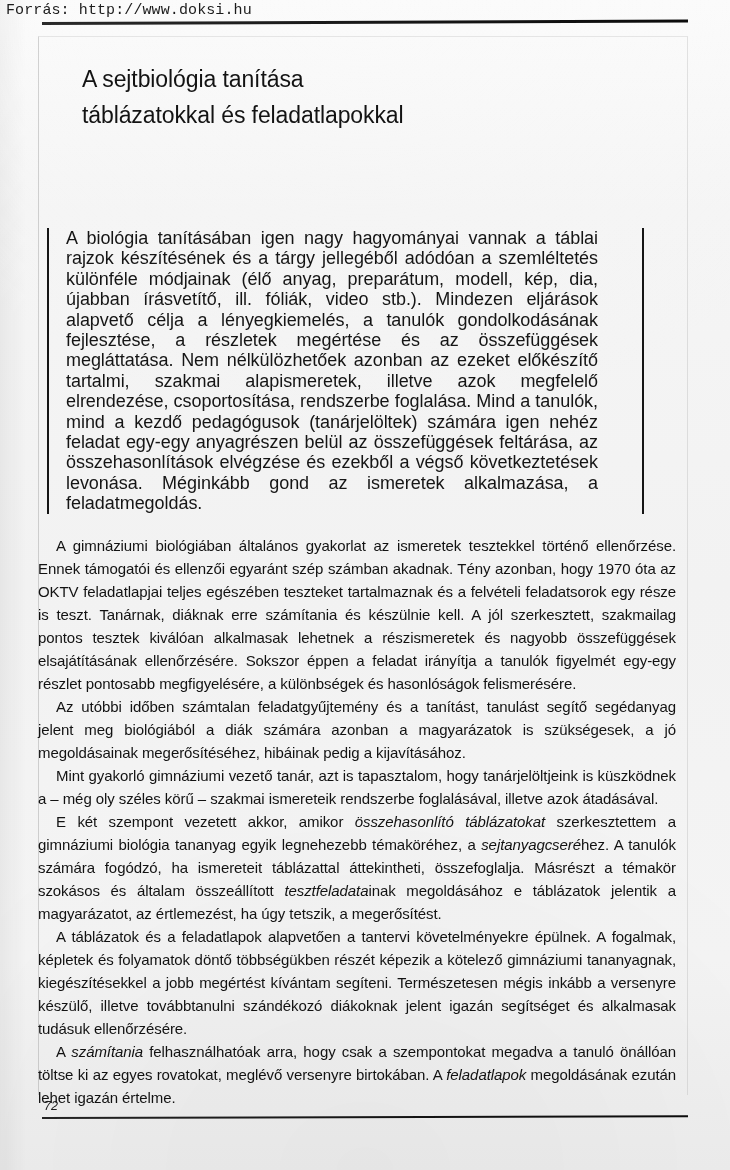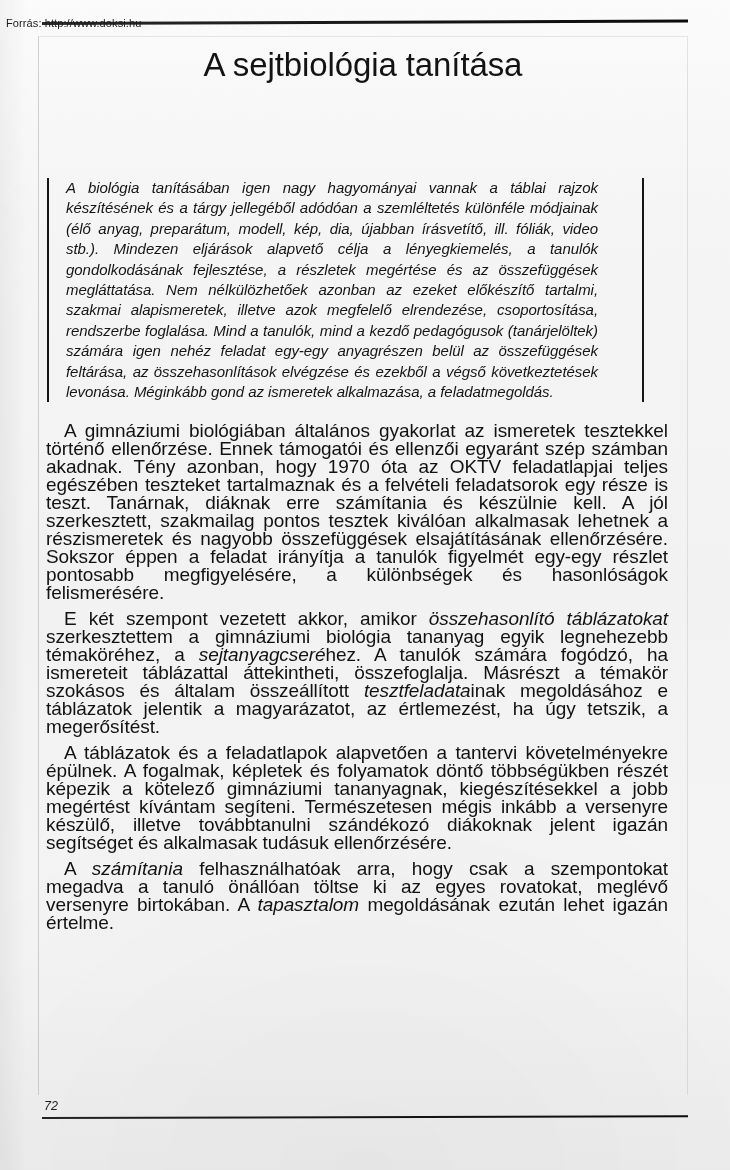--- a/index.html
+++ b/index.html
@@ -34,28 +34,29 @@
       radial-gradient(120% 60% at 50% 0%, rgba(255,255,255,0.55) 0%, rgba(255,255,255,0) 60%),
       radial-gradient(100% 50% at 50% 100%, rgba(0,0,0,0.035) 0%, rgba(0,0,0,0) 70%),
       linear-gradient(90deg, rgba(0,0,0,0.05) 0px, rgba(0,0,0,0) 26px);
     mix-blend-mode: multiply;
     opacity: .85;
   }
 
   
   .source-line {
     position: absolute;
-    top: 16px;
+    top: 4px;
     left: 6px;
-    font-size: 11px;
+    font-size: 15px;
     line-height: 14px;
     letter-spacing: .1px;
     color: #1b1b1b;
     white-space: nowrap;
     z-index: 6;
+    font-family: Liberation Mono, monospace;
   }
 
   
   .top-rule {
     position: absolute;
     top: 22px;
     left: 42px;
     width: 646px;
     height: 3px;
     background: linear-gradient(90deg,#2a2a2a,#161616 55%,#0c0c0c);
@@ -82,24 +83,23 @@
     position: absolute;
     top: 36px;
     left: 38px;
     width: 650px;
     z-index: 5;
   }
 
   
   .doc-title {
     margin: 0;
-    padding: 12px 44px 0 44px;
-    text-align: center;
+    padding: 26px 44px 0 44px;
     font-weight: 400;
-    font-size: 33px;
+    font-size: 23px;
     line-height: 34px;
     letter-spacing: -0.1px;
     color: #131313;
   }
   .doc-title .t-line { display: block; }
   .doc-title .t-line + .t-line { margin-top: 2px; }
 
   
   .abstract-wrap {
     position: relative;
@@ -112,37 +112,36 @@
     width: 2px;
     height: 100%;
     background: #151515;
   }
   .rule-v.left  { left: 9px; }
   .rule-v.right { right: 44px; width: 2px; }
 
   .abstract {
     margin: 0;
     padding: 0 62px 0 18px;
-    font-style: italic;
-    font-size: 15px;
+    font-size: 18px;
     line-height: 20.4px;
     text-align: justify;
     color: #151515;
     letter-spacing: -0.05px;
   }
 
   
   .body-text {
     padding: 0 12px 0 0;
     margin-top: 20px;
   }
   .body-text p {
-    margin: 8px;
-    font-size: 19px;
-    line-height: 18px;
+    margin: 0;
+    font-size: 15px;
+    line-height: 23px;
     text-align: justify;
     text-indent: 18px;
     color: #121212;
     letter-spacing: -0.08px;
     -webkit-hyphens: none;
     hyphens: none;
   }
   .body-text p + p { margin-top: 0px; }
   .body-text em { }
 
@@ -190,33 +189,36 @@
   <div class="ghost" style="top:903px;left:330px;">&nbsp;</div>
   <div class="ghost" style="top:1035px;left:360px;">&nbsp;</div>
 
   <div class="top-rule"></div>
   <div class="page-frame"></div>
 
   <div class="content">
 
     <h1 class="doc-title">
       <span class="t-line">A sejtbiológia tanítása</span>
+      <span class="t-line">táblázatokkal és feladatlapokkal</span>
     </h1>
 
     <div class="abstract-wrap">
       <div class="rule-v left"></div>
       <div class="rule-v right"></div>
       <p class="abstract">A biológia tanításában igen nagy hagyományai vannak a táblai rajzok készítésének és a tárgy jellegéből adódóan a szemléltetés különféle módjainak (élő anyag, preparátum, modell, kép, dia, újabban írásvetítő, ill. fóliák, video stb.). Mindezen eljárások alapvető célja a lényegkiemelés, a tanulók gondolkodásának fejlesztése, a részletek megértése és az összefüggések megláttatása. Nem nélkülözhetőek azonban az ezeket előkészítő tartalmi, szakmai alapismeretek, illetve azok megfelelő elrendezése, csoportosítása, rendszerbe foglalása. Mind a tanulók, mind a kezdő pedagógusok (tanárjelöltek) számára igen nehéz feladat egy-egy anyagrészen belül az összefüggések feltárása, az összehasonlítások elvégzése és ezekből a végső következtetések levonása. Méginkább gond az ismeretek alkalmazása, a feladatmegoldás.</p>
     </div>
 
     <div class="body-text" id="body-text">
         <p id="p1"><span>A gimnáziumi biológiában általános gyakorlat az ismeretek tesztekkel történő ellenőrzése. Ennek támogatói és ellenzői egyaránt szép számban akadnak. Tény azonban, hogy 1970 óta az OKTV feladatlapjai teljes egészében teszteket tartalmaznak és a felvételi feladatsorok egy része is teszt. Tanárnak, diáknak erre számítania és készülnie kell. A jól szerkesztett, szakmailag pontos tesztek kiválóan alkalmasak lehetnek a részismeretek és  nagyobb összefüggések elsajátításának ellenőrzésére. Sokszor éppen a feladat irányítja a tanulók figyelmét egy-egy részlet pontosabb megfigyelésére, a különbségek és hasonlóságok felismerésére.</span></p>
+        <p id="p2"><span>Az utóbbi időben számtalan feladatgyűjtemény és a tanítást, tanulást segítő segédanyag jelent meg biológiából a diák számára azonban a magyarázatok is szükségesek, a jó megoldásainak megerősítéséhez, hibáinak pedig a kijavításához.</span></p>
+        <p id="p3"><span>Mint gyakorló gimnáziumi vezető tanár, azt is tapasztalom, hogy tanárjelöltjeink is küszködnek a – még oly széles körű – szakmai ismereteik rendszerbe foglalásával, illetve azok átadásával.</span></p>
         <p id="p4"><span>E két szempont vezetett akkor, amikor </span><em>összehasonlító táblázatokat</em><span> szerkesztettem a gimnáziumi biológia tananyag egyik legnehezebb témaköréhez, a </span><em>sejtanyagcseré</em><span>hez. A tanulók számára fogódzó, ha ismereteit táblázattal áttekintheti, összefoglalja. Másrészt a témakör szokásos és általam összeállított </span><em>tesztfeladata</em><span>inak megoldásához e táblázatok jelentik a magyarázatot, az értlemezést, ha úgy tetszik, a megerősítést.</span></p>
         <p id="p6"><span>A táblázatok és a feladatlapok alapvetően a tantervi követelményekre épülnek. A fogalmak, képletek és folyamatok döntő többségükben részét képezik a kötelező gimnáziumi tananyagnak, kiegészítésekkel a jobb megértést kívántam segíteni. Természetesen mégis inkább a versenyre készülő, illetve továbbtanulni szándékozó diákoknak jelent igazán segítséget és alkalmasak tudásuk ellenőrzésére.</span></p>
-        <p id="p7"><span>A </span><em>számítania</em><span> felhasználhatóak arra, hogy csak a szempontokat megadva a tanuló önállóan töltse ki az egyes rovatokat, meglévő versenyre birtokában. A </span><em>tapasztalom</em><span> megoldásának ezután  lehet igazán értelme.</span></p>
+        <p id="p7"><span>A </span><em>számítania</em><span> felhasználhatóak arra, hogy csak a szempontokat megadva a tanuló önállóan töltse ki az egyes rovatokat, meglévő versenyre birtokában. A </span><em>feladatlapok</em><span> megoldásának ezután  lehet igazán értelme.</span></p>
       </div>
 
   </div>
 
   <div class="bottom-rule"></div>
   <div class="folio">72</div>
 
 </div>
 
 </body></html>

